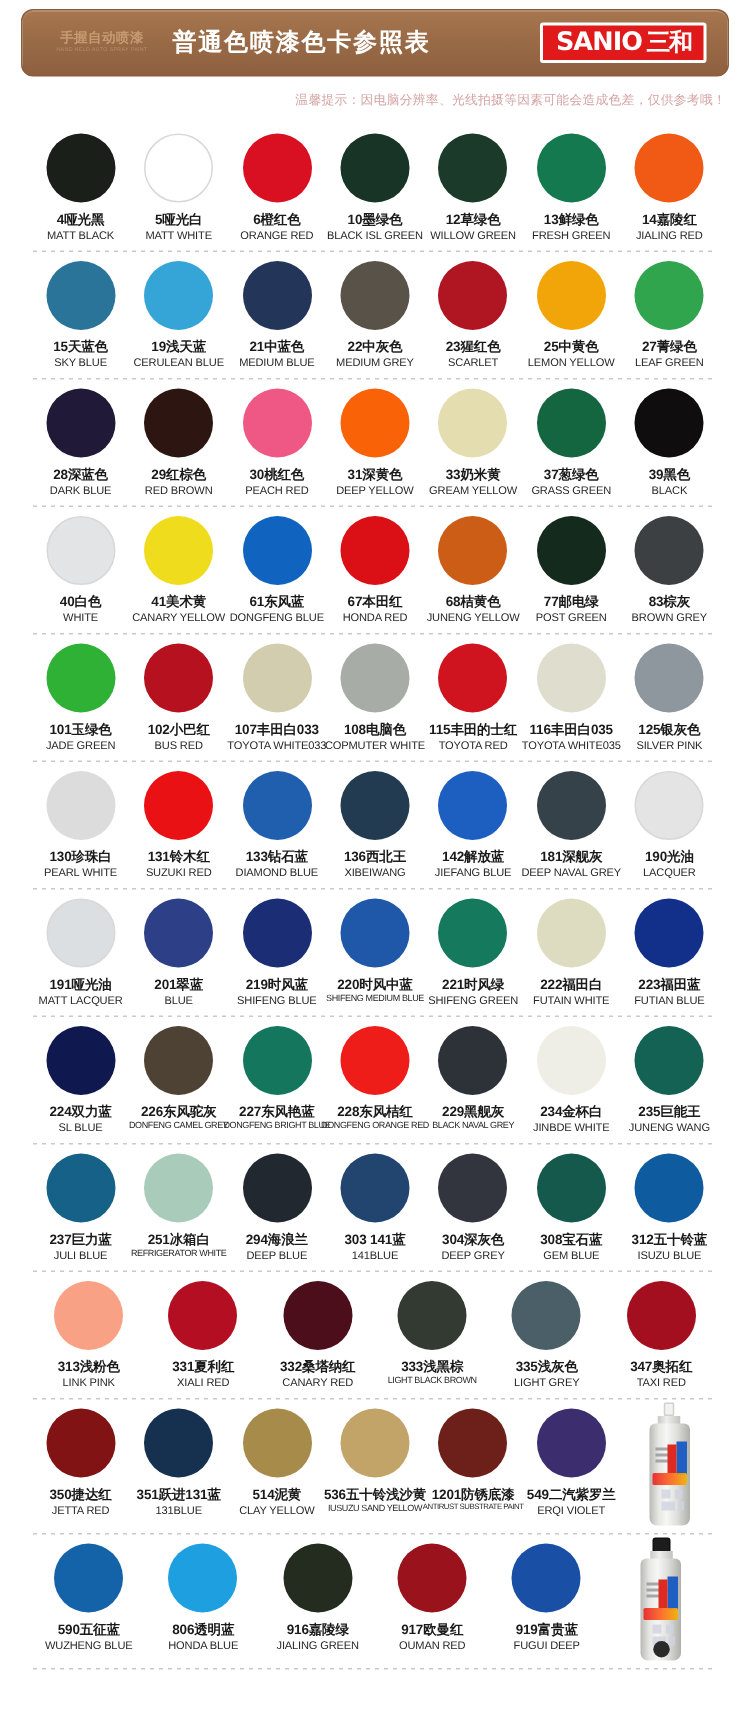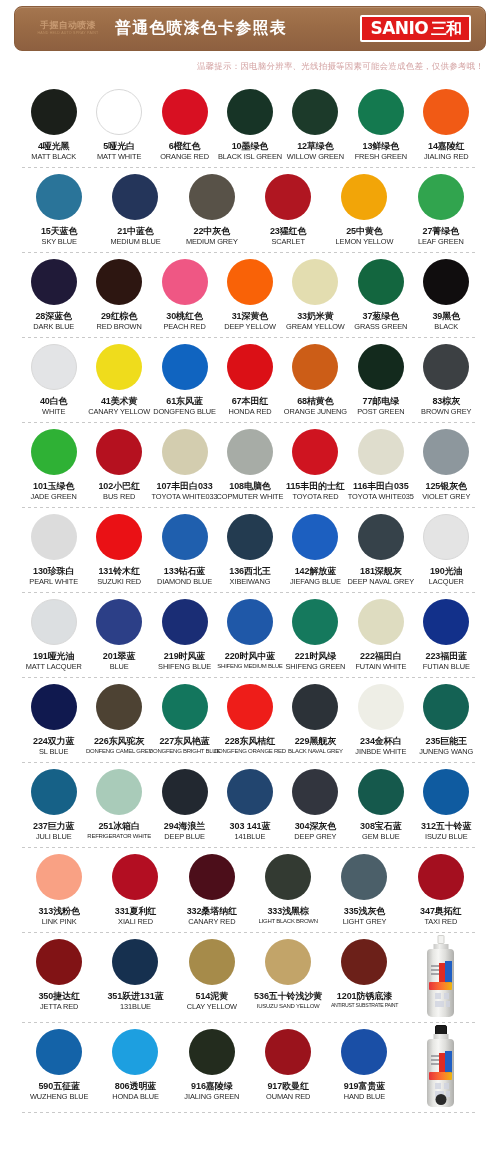--- a/index.html
+++ b/index.html
@@ -327,20 +327,25 @@
         <div class="divider"></div>
       </div>
       <div class="row">
         <div class="row-inner">
           <div class="cell">
             <div class="swatch" style="background: rgb(42, 116, 153);"></div>
             <div class="cn">15天蓝色</div>
             <div class="en">SKY  BLUE</div>
           </div>
           <div class="cell">
+            <div class="swatch" style="background: rgb(53, 165, 216);"></div>
+            <div class="cn">19浅天蓝</div>
+            <div class="en">CERULEAN BLUE</div>
+          </div>
+          <div class="cell">
             <div class="swatch" style="background: rgb(36, 53, 90);"></div>
             <div class="cn">21中蓝色</div>
             <div class="en">MEDIUM BLUE</div>
           </div>
           <div class="cell">
             <div class="swatch" style="background: rgb(88, 82, 72);"></div>
             <div class="cn">22中灰色</div>
             <div class="en">MEDIUM GREY</div>
           </div>
           <div class="cell">
@@ -419,21 +424,21 @@
             <div class="en">DONGFENG BLUE</div>
           </div>
           <div class="cell">
             <div class="swatch" style="background: rgb(219, 16, 22);"></div>
             <div class="cn">67本田红</div>
             <div class="en">HONDA RED</div>
           </div>
           <div class="cell">
             <div class="swatch" style="background: rgb(204, 93, 23);"></div>
             <div class="cn">68桔黄色</div>
-            <div class="en">ORANGE JUNENG</div>
+            <div class="en">JUNENG YELLOW</div>
           </div>
           <div class="cell">
             <div class="swatch" style="background: rgb(19, 42, 29);"></div>
             <div class="cn">77邮电绿</div>
             <div class="en">POST GREEN</div>
           </div>
           <div class="cell">
             <div class="swatch" style="background: rgb(60, 64, 67);"></div>
             <div class="cn">83棕灰</div>
             <div class="en">BROWN GREY</div>
@@ -469,21 +474,21 @@
             <div class="en">TOYOTA RED</div>
           </div>
           <div class="cell">
             <div class="swatch" style="background: rgb(223, 221, 205);"></div>
             <div class="cn">116丰田白035</div>
             <div class="en">TOYOTA WHITE035</div>
           </div>
           <div class="cell">
             <div class="swatch" style="background: rgb(141, 151, 157);"></div>
             <div class="cn">125银灰色</div>
-            <div class="en">VIOLET GREY</div>
+            <div class="en">SILVER PINK</div>
           </div>
         </div>
         <div class="divider"></div>
       </div>
       <div class="row">
         <div class="row-inner">
           <div class="cell">
             <div class="swatch" style="background: rgb(220, 220, 220);"></div>
             <div class="cn">130珍珠白</div>
             <div class="en">PEARL WHITE</div>
@@ -695,20 +700,25 @@
           </div>
           <div class="cell">
             <div class="swatch" style="background: rgb(194, 164, 105);"></div>
             <div class="cn">536五十铃浅沙黄</div>
             <div class="en shrink">IUSUZU SAND YELLOW</div>
           </div>
           <div class="cell">
             <div class="swatch" style="background: rgb(108, 32, 25);"></div>
             <div class="cn">1201防锈底漆</div>
             <div class="en shrink2">ANTIRUST SUBSTRATE PAINT</div>
+          </div>
+          <div class="cell">
+            <div class="swatch" style="background: rgb(59, 45, 110);"></div>
+            <div class="cn">549二汽紫罗兰</div>
+            <div class="en">ERQI VIOLET</div>
           </div>
           <div class="can-cell">
             <div class="can">
               <div class="nozzle"></div>
               <div class="neck"></div>
               <div class="body">
                 <div class="txtline" style="top: 16px; width: 11px;"></div>
                 <div class="txtline" style="top: 20px; width: 14px;"></div>
                 <div class="txtline" style="top: 24px; width: 9px;"></div>
                 <div class="blue-block" style="right: 2px; top: 12px; height: 22px;"></div>
@@ -742,21 +752,21 @@
             <div class="en">JIALING GREEN</div>
           </div>
           <div class="cell">
             <div class="swatch" style="background: rgb(154, 19, 28);"></div>
             <div class="cn">917欧曼红</div>
             <div class="en">OUMAN  RED</div>
           </div>
           <div class="cell">
             <div class="swatch" style="background: rgb(26, 79, 166);"></div>
             <div class="cn">919富贵蓝</div>
-            <div class="en">HAND BLUE</div>
+            <div class="en">FUGUI DEEP</div>
           </div>
           <div class="can-cell">
             <div class="can">
               <div class="nozzle dark"></div>
               <div class="neck"></div>
               <div class="body">
                 <div class="txtline" style="top: 16px; width: 11px;"></div>
                 <div class="txtline" style="top: 20px; width: 14px;"></div>
                 <div class="txtline" style="top: 24px; width: 9px;"></div>
                 <div class="blue-block" style="right: 2px; top: 12px; height: 22px;"></div>

